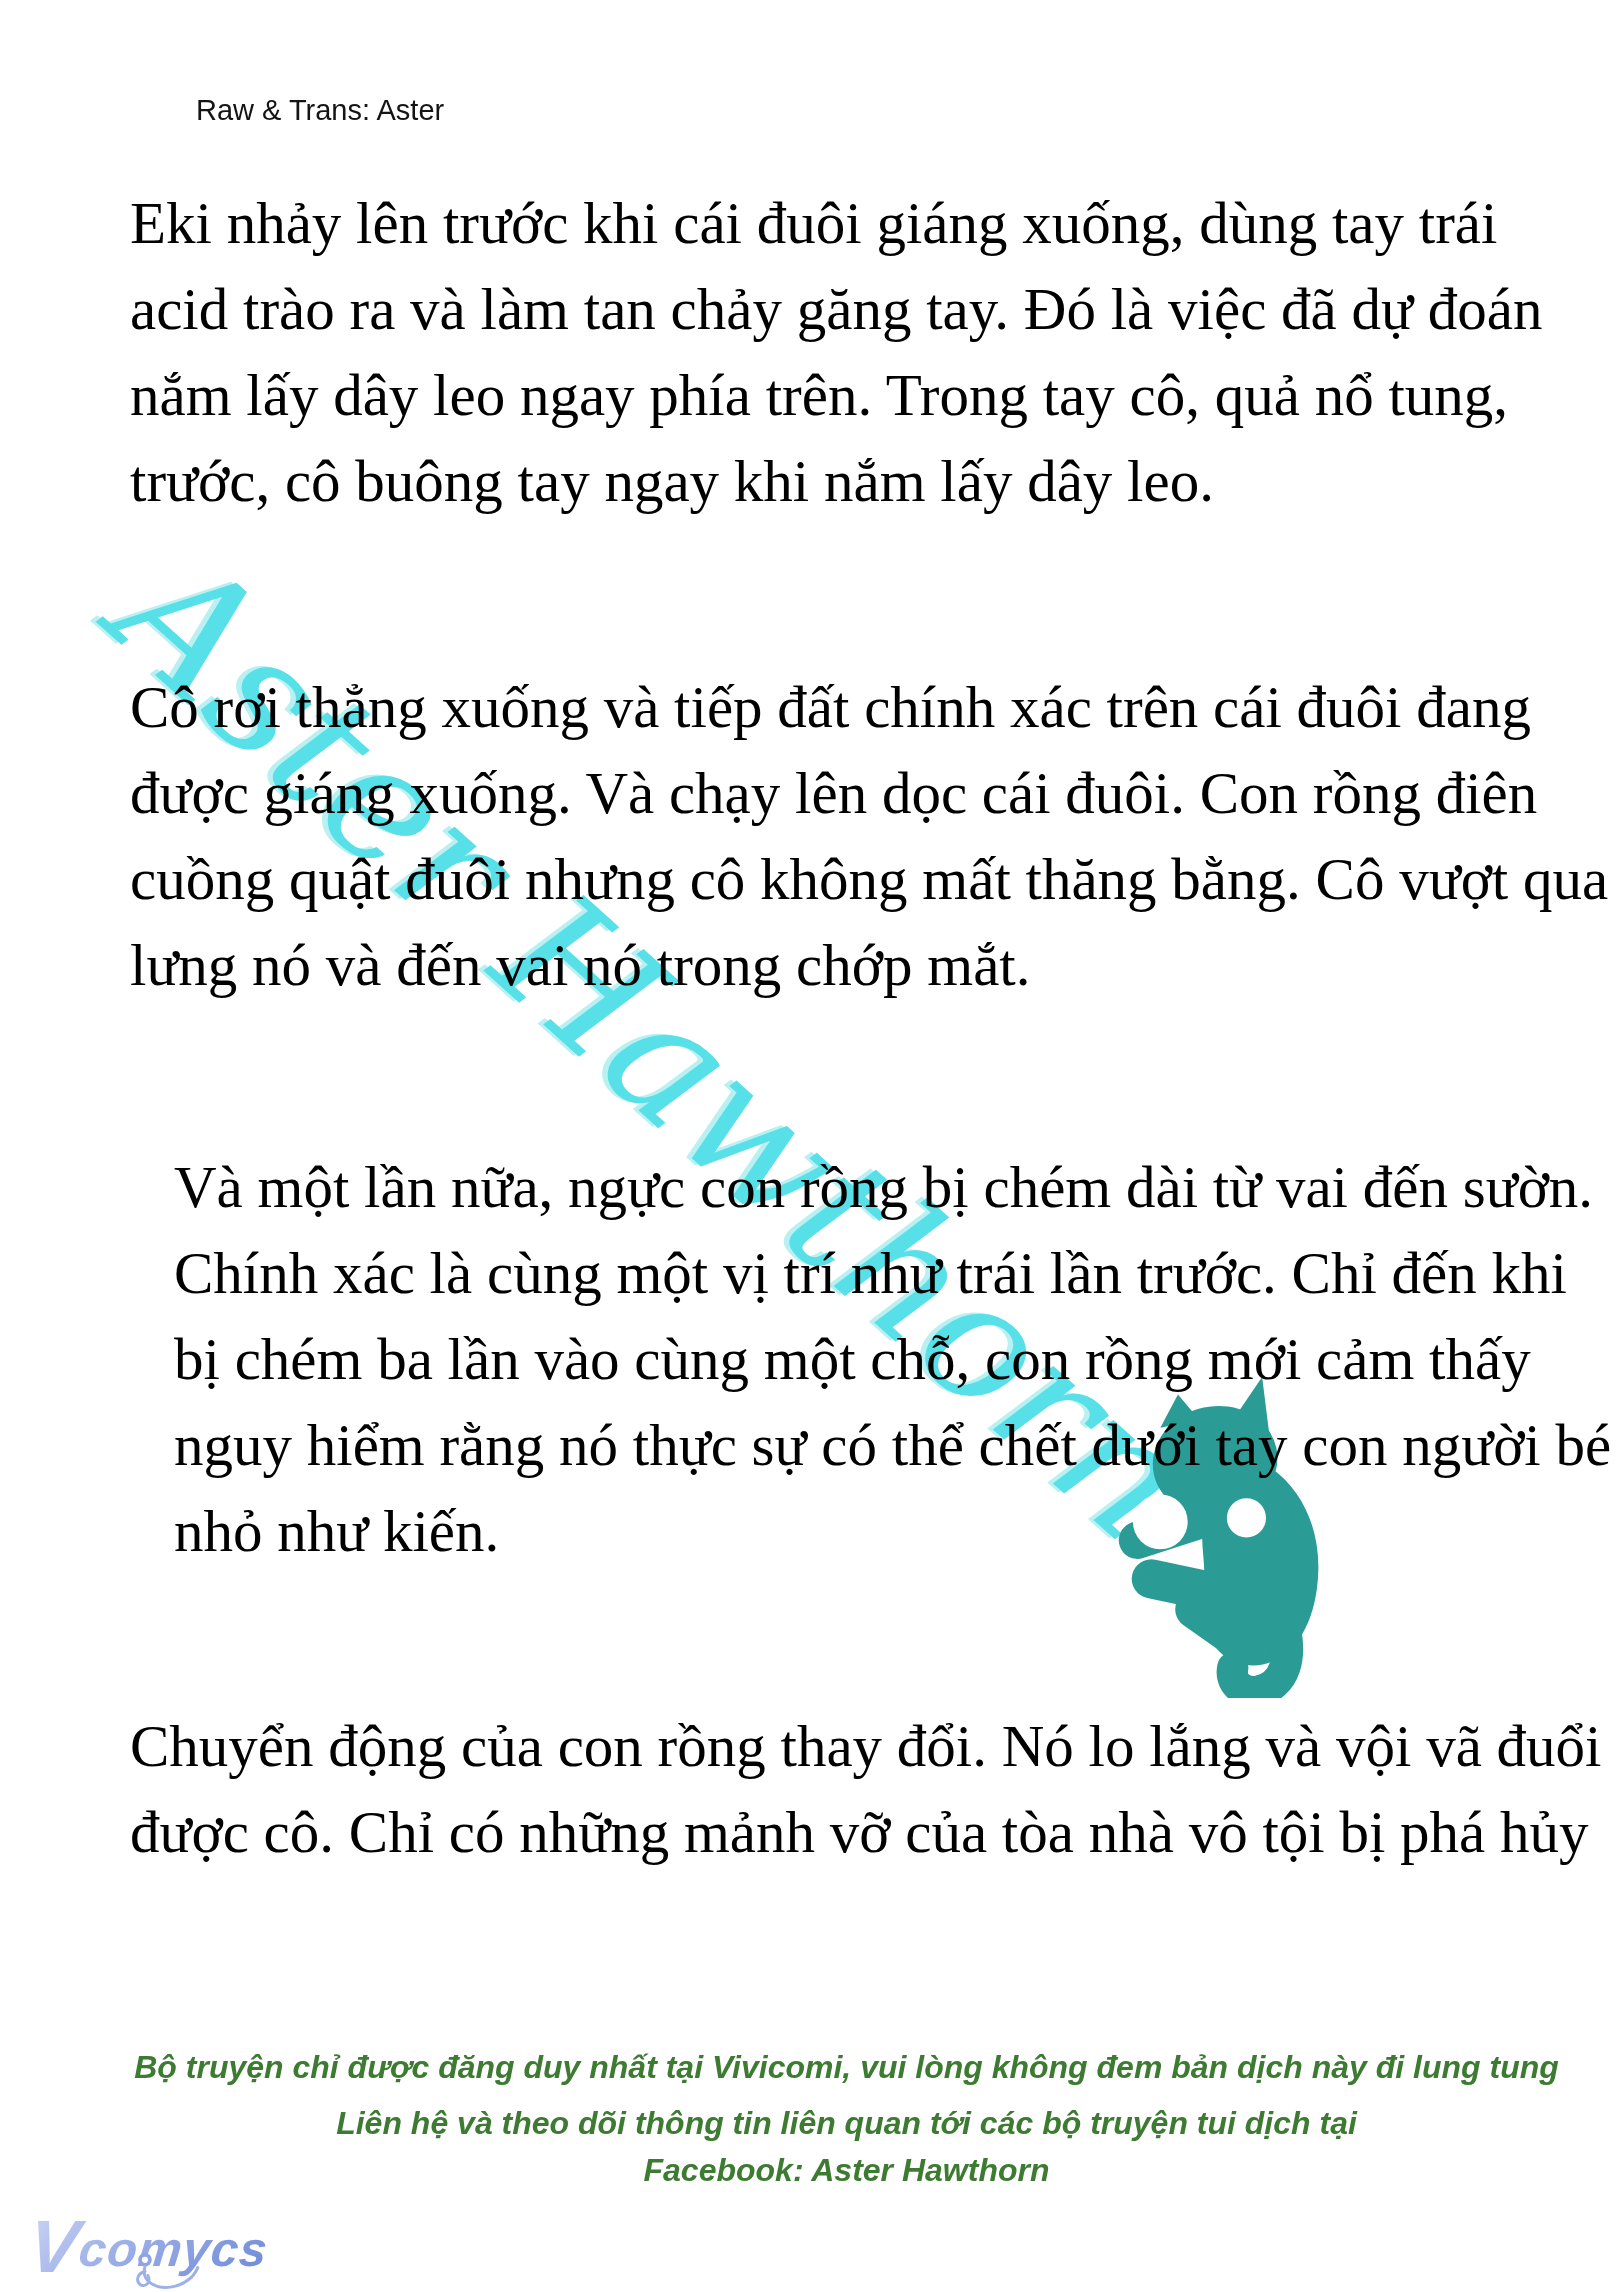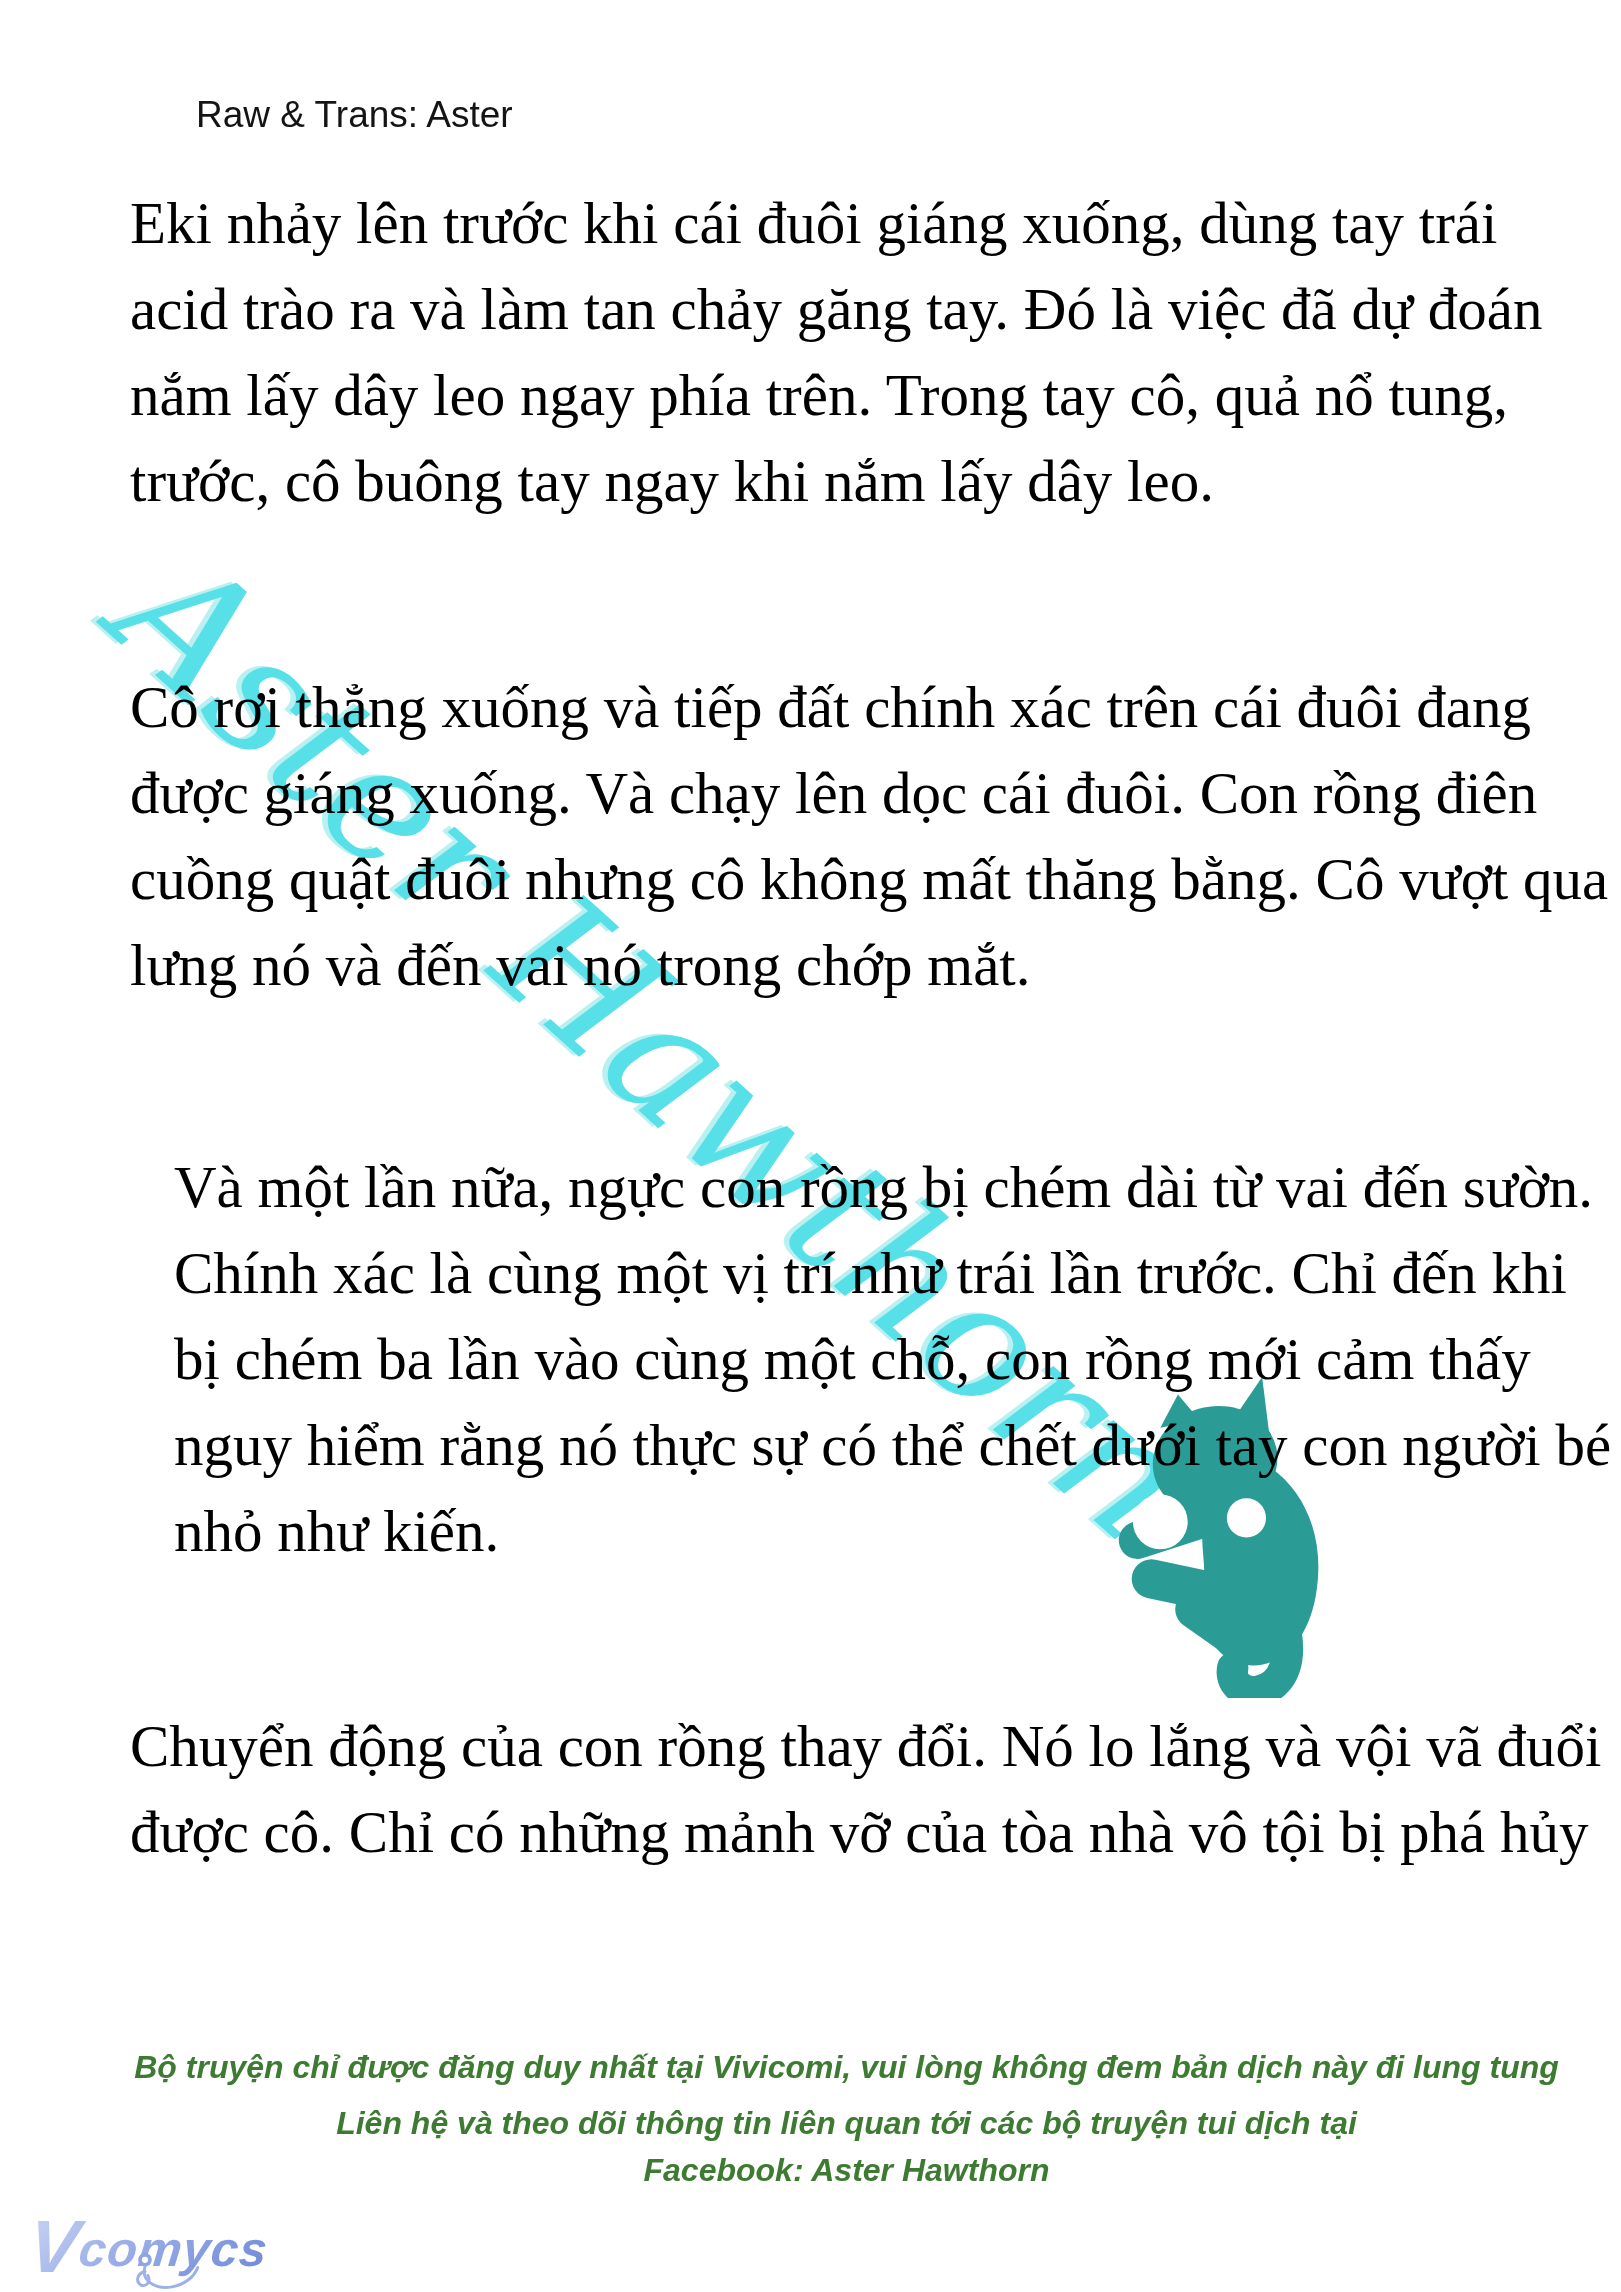--- a/index.html
+++ b/index.html
@@ -7,21 +7,21 @@
   .page{
     position:relative;
     width:1621px;height:2293px;
     background:#ffffff;
     overflow:hidden;
     font-family:"Liberation Serif","DejaVu Serif",serif;
   }
   .header-credit{
     position:absolute;left:196px;top:94px;
     font-family:"Liberation Sans","DejaVu Sans",sans-serif;
-    font-size:37px;color:#141414;white-space:nowrap;
+    font-size:29px;color:#141414;white-space:nowrap;
   }
   .watermark{
     position:absolute;left:201px;top:524px;
     font-family:"DejaVu Serif","Liberation Serif",serif;
     font-style:italic;
     font-size:169px;
     color:#57e0e7;
     white-space:nowrap;
     transform:rotate(42deg);
     transform-origin:0 0;

